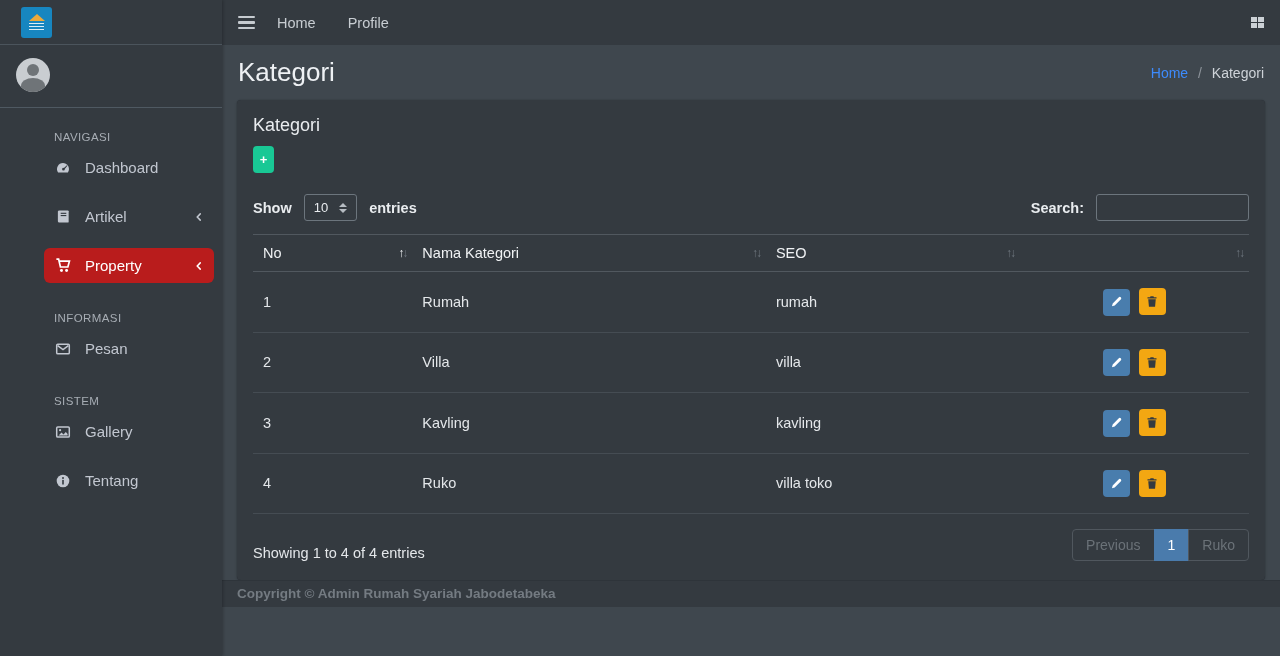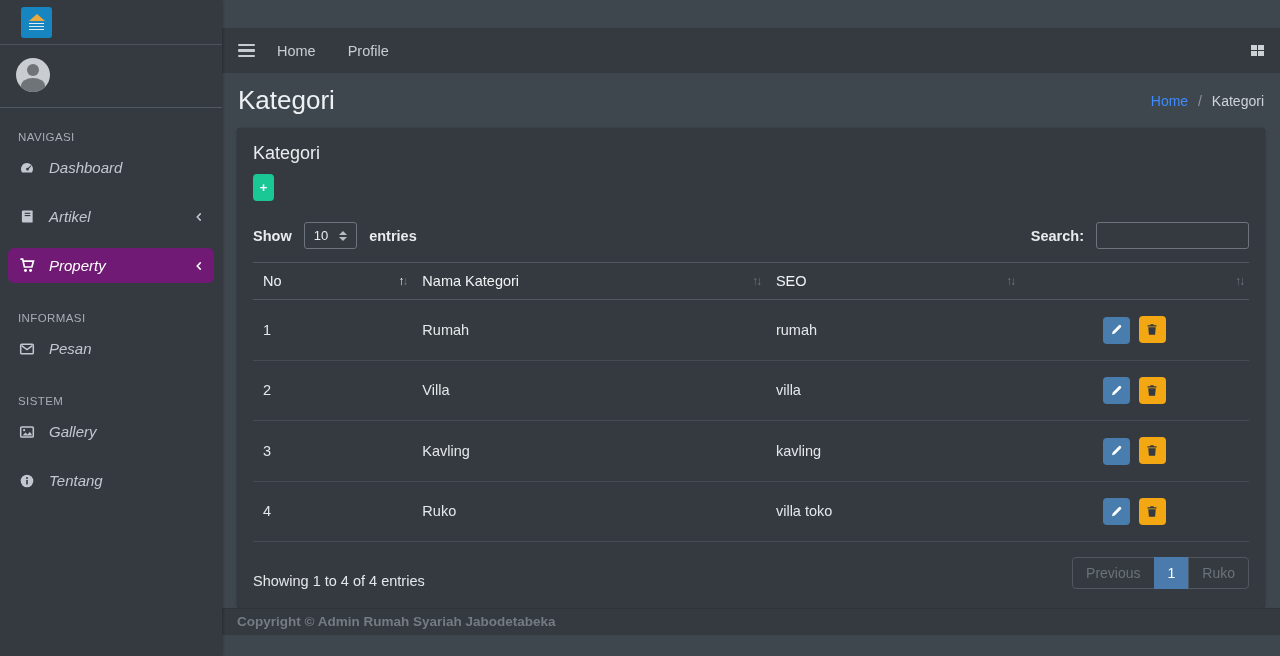--- a/index.html
+++ b/index.html
@@ -15,29 +15,29 @@
   
   .sidebar { position:absolute; left:0; top:0; width:222px; height:656px; background:#343a40; z-index:20; box-shadow:1px 0 3px rgba(0,0,0,.25); }
   .brand { height:45px; border-bottom:1px solid #4b545c; display:flex; align-items:center; padding-left:21px; cursor:pointer; }
   .logo { width:31px; height:31px; background:#1786c0; border-radius:3px; display:flex; flex-direction:column; align-items:center; justify-content:center; gap:2px; }
   .logo .roof { width:0; height:0; border-left:8px solid transparent; border-right:8px solid transparent; border-bottom:7px solid #eda93b; }
   .logo .lines { width:15px; height:7px; background:repeating-linear-gradient(to bottom, rgba(255,255,255,.85) 0 1px, transparent 1px 3px); }
   .user-panel { padding:13px 16px 15px; border-bottom:1px solid #4f5962; }
   .avatar { width:34px; height:34px; border-radius:50%; background:#c9cdd1; position:relative; overflow:hidden; cursor:pointer; }
   .avatar::before { content:""; position:absolute; top:6px; left:11px; width:12px; height:12px; border-radius:50%; background:#6f7478; }
   .avatar::after { content:""; position:absolute; top:20px; left:5px; width:24px; height:16px; border-radius:50% 50% 0 0; background:#6f7478; }
-  .nav { padding:8px 8px 0; }
+  .nav { padding:8px 8px 0;margin-left:36px; }
   .nav-header { font-size:11.5px; color:#a7adb4; padding:15px 10px 7px; letter-spacing:.4px; }
-  .nav-item { display:flex; align-items:center; gap:13px; padding:9px 10px; margin-bottom:14px; border-radius:6px; font-size:15px; color:#c2c7d0; cursor:pointer;font-style:italic; }
-  .nav-item.active { background:#701a75; color:#fff; }
+  .nav-item { display:flex; align-items:center; gap:13px; padding:9px 10px; margin-bottom:14px; border-radius:6px; font-size:15px; color:#c2c7d0; cursor:pointer; }
+  .nav-item.active { background:#b91c1c; color:#fff; }
   .nav-item .mi { width:18px; display:inline-flex; justify-content:center; flex-shrink:0; }
   .nav-item .chev { margin-left:auto; display:inline-flex; }
 
   
-  .main { margin-left:222px; height:496px; display:flex; flex-direction:column;margin-top:28px; }
+  .main { margin-left:222px; height:496px; display:flex; flex-direction:column; }
   .navbar { height:45px; background:#343a40; display:flex; align-items:center; padding:0 16px; flex-shrink:0; }
   .hamb { display:flex; flex-direction:column; gap:3px; width:17px; cursor:pointer; margin-right:22px; }
   .hamb i { height:2.5px; background:#c6cbd0; border-radius:1px; display:block; }
   .nav-link { font-size:14.5px; color:#c8cdd2; margin-right:32px; cursor:pointer; text-decoration:none; }
   .grid-icon { margin-left:auto; display:grid; grid-template-columns:6px 6px; grid-auto-rows:5px; gap:1px; cursor:pointer; }
   .grid-icon i { background:#ccd1d6; display:block; }
 
   .content-header { display:flex; align-items:center; justify-content:space-between; padding:12px 16px 11px; flex-shrink:0; }
   .page-title { font-size:26px; font-weight:400; color:#eef1f4; }
   .breadcrumb { font-size:14px; color:#9aa1a8; }

